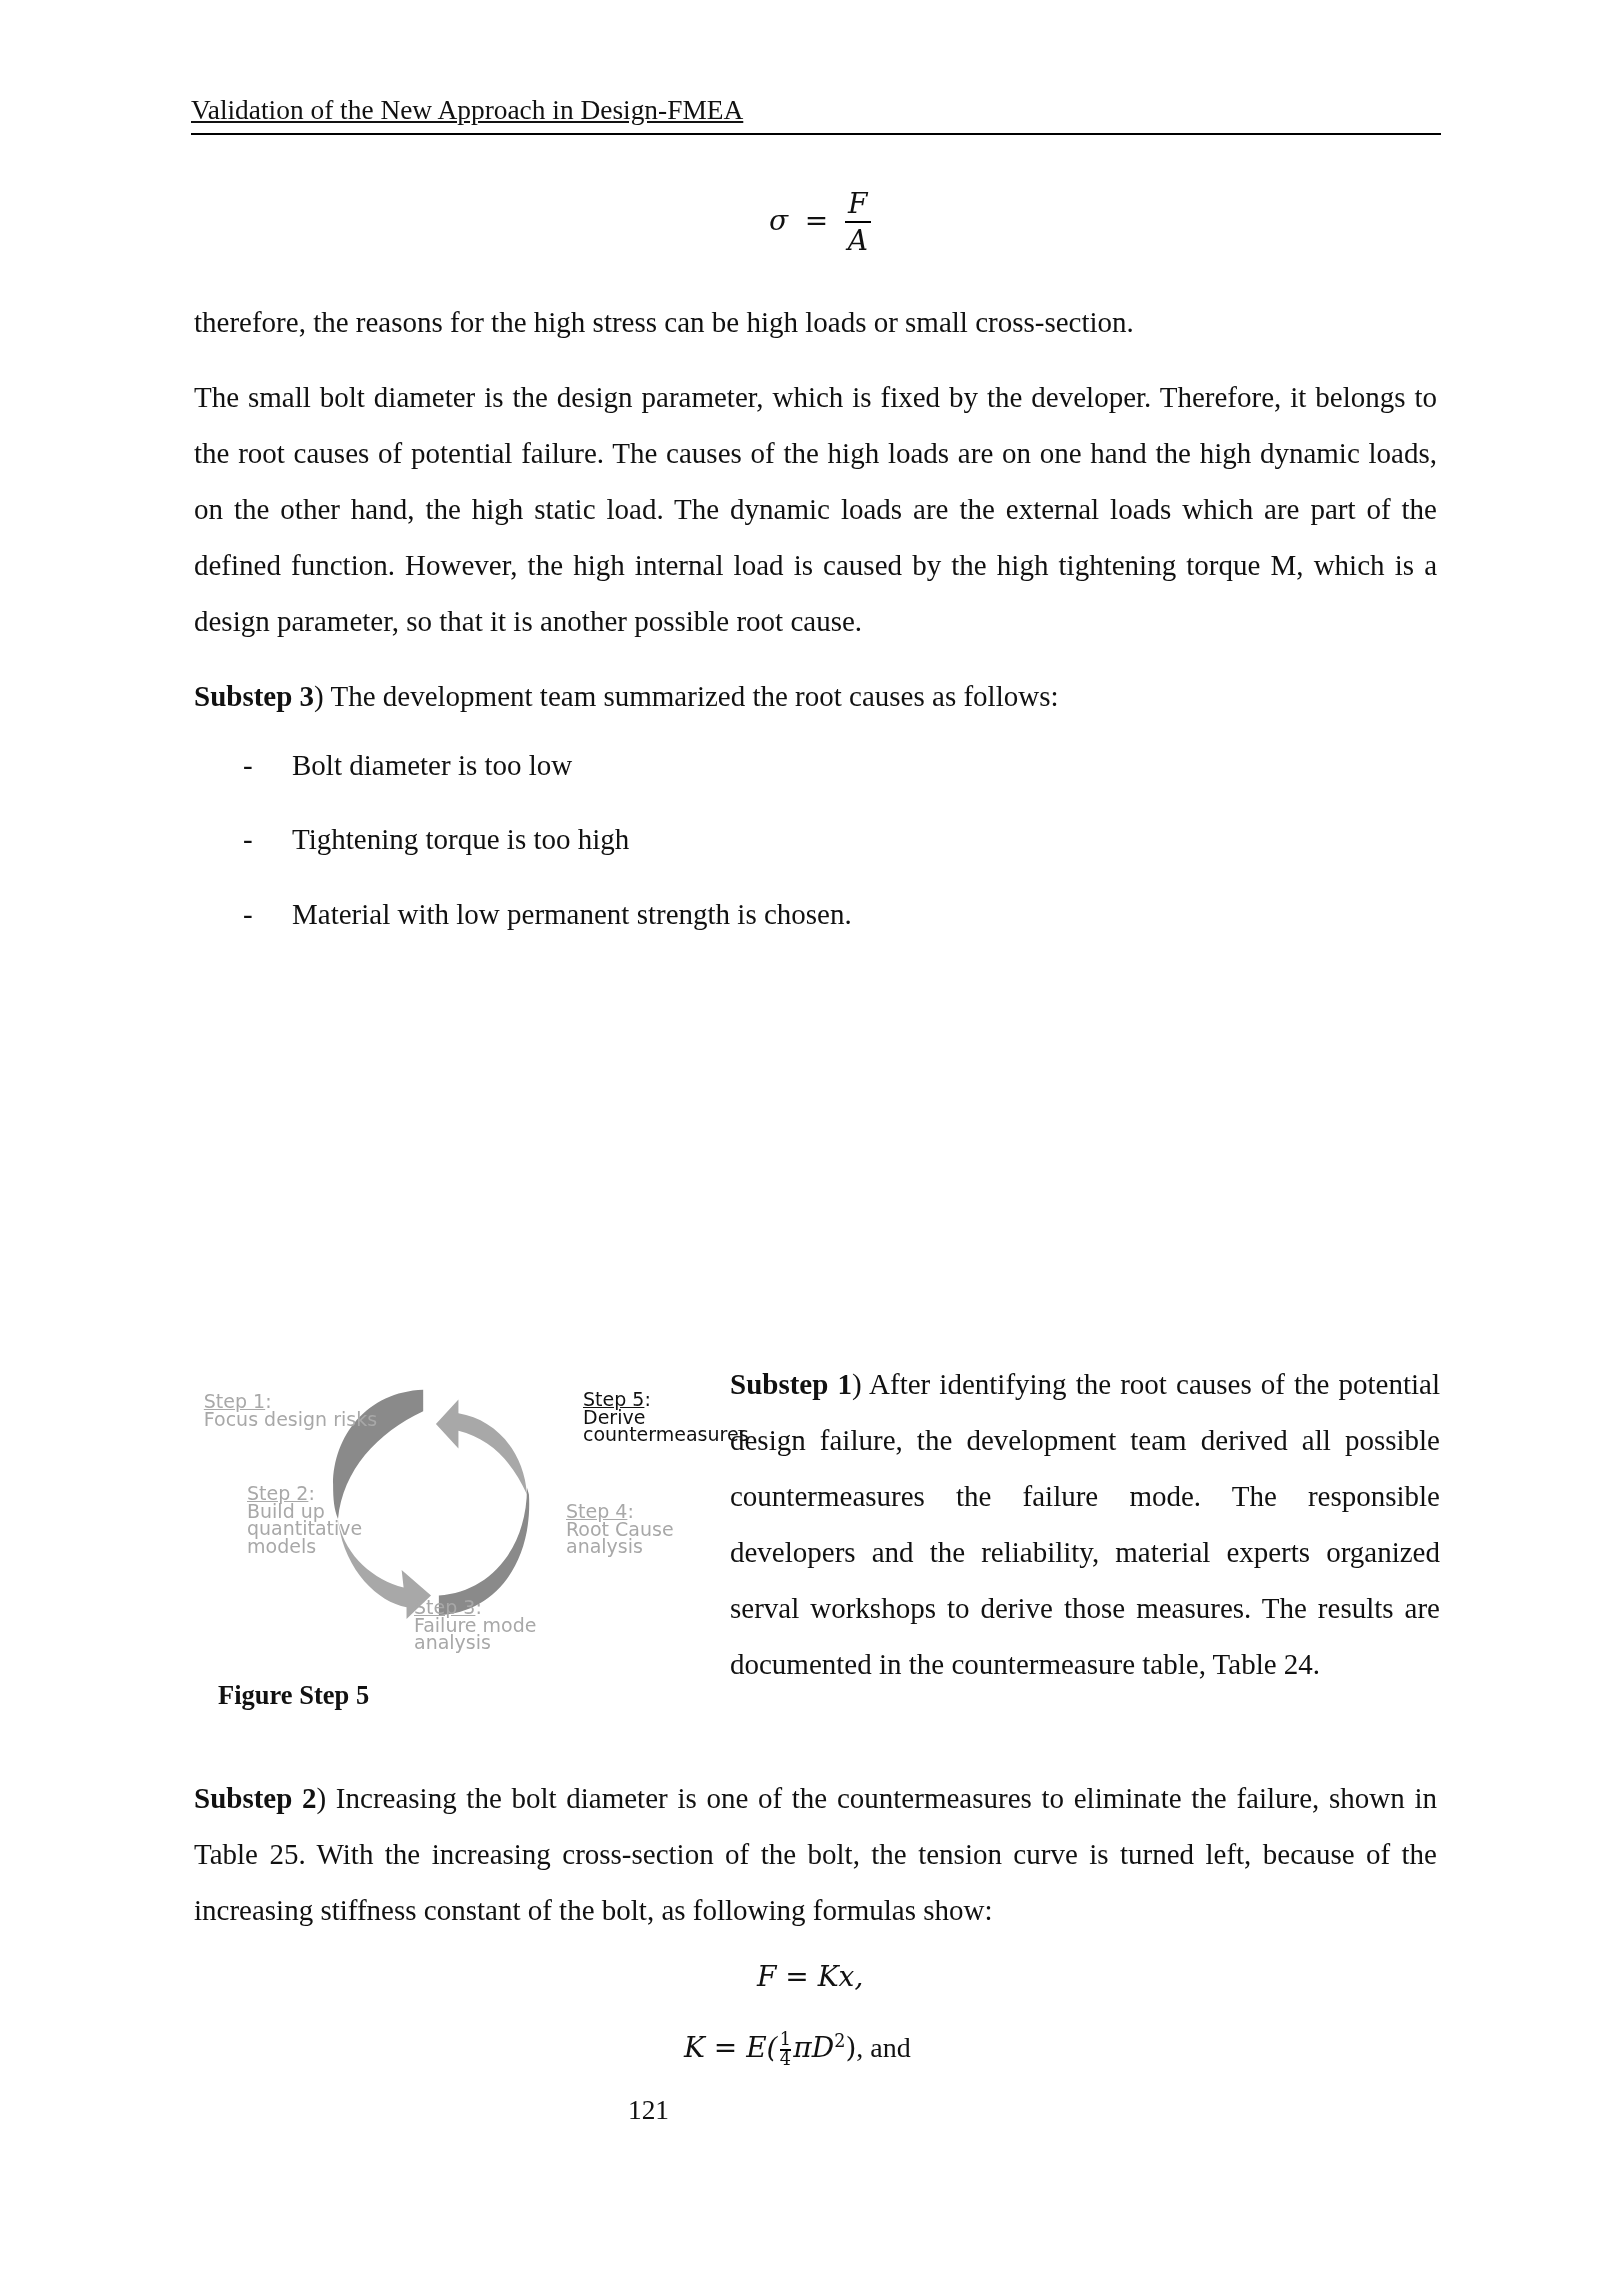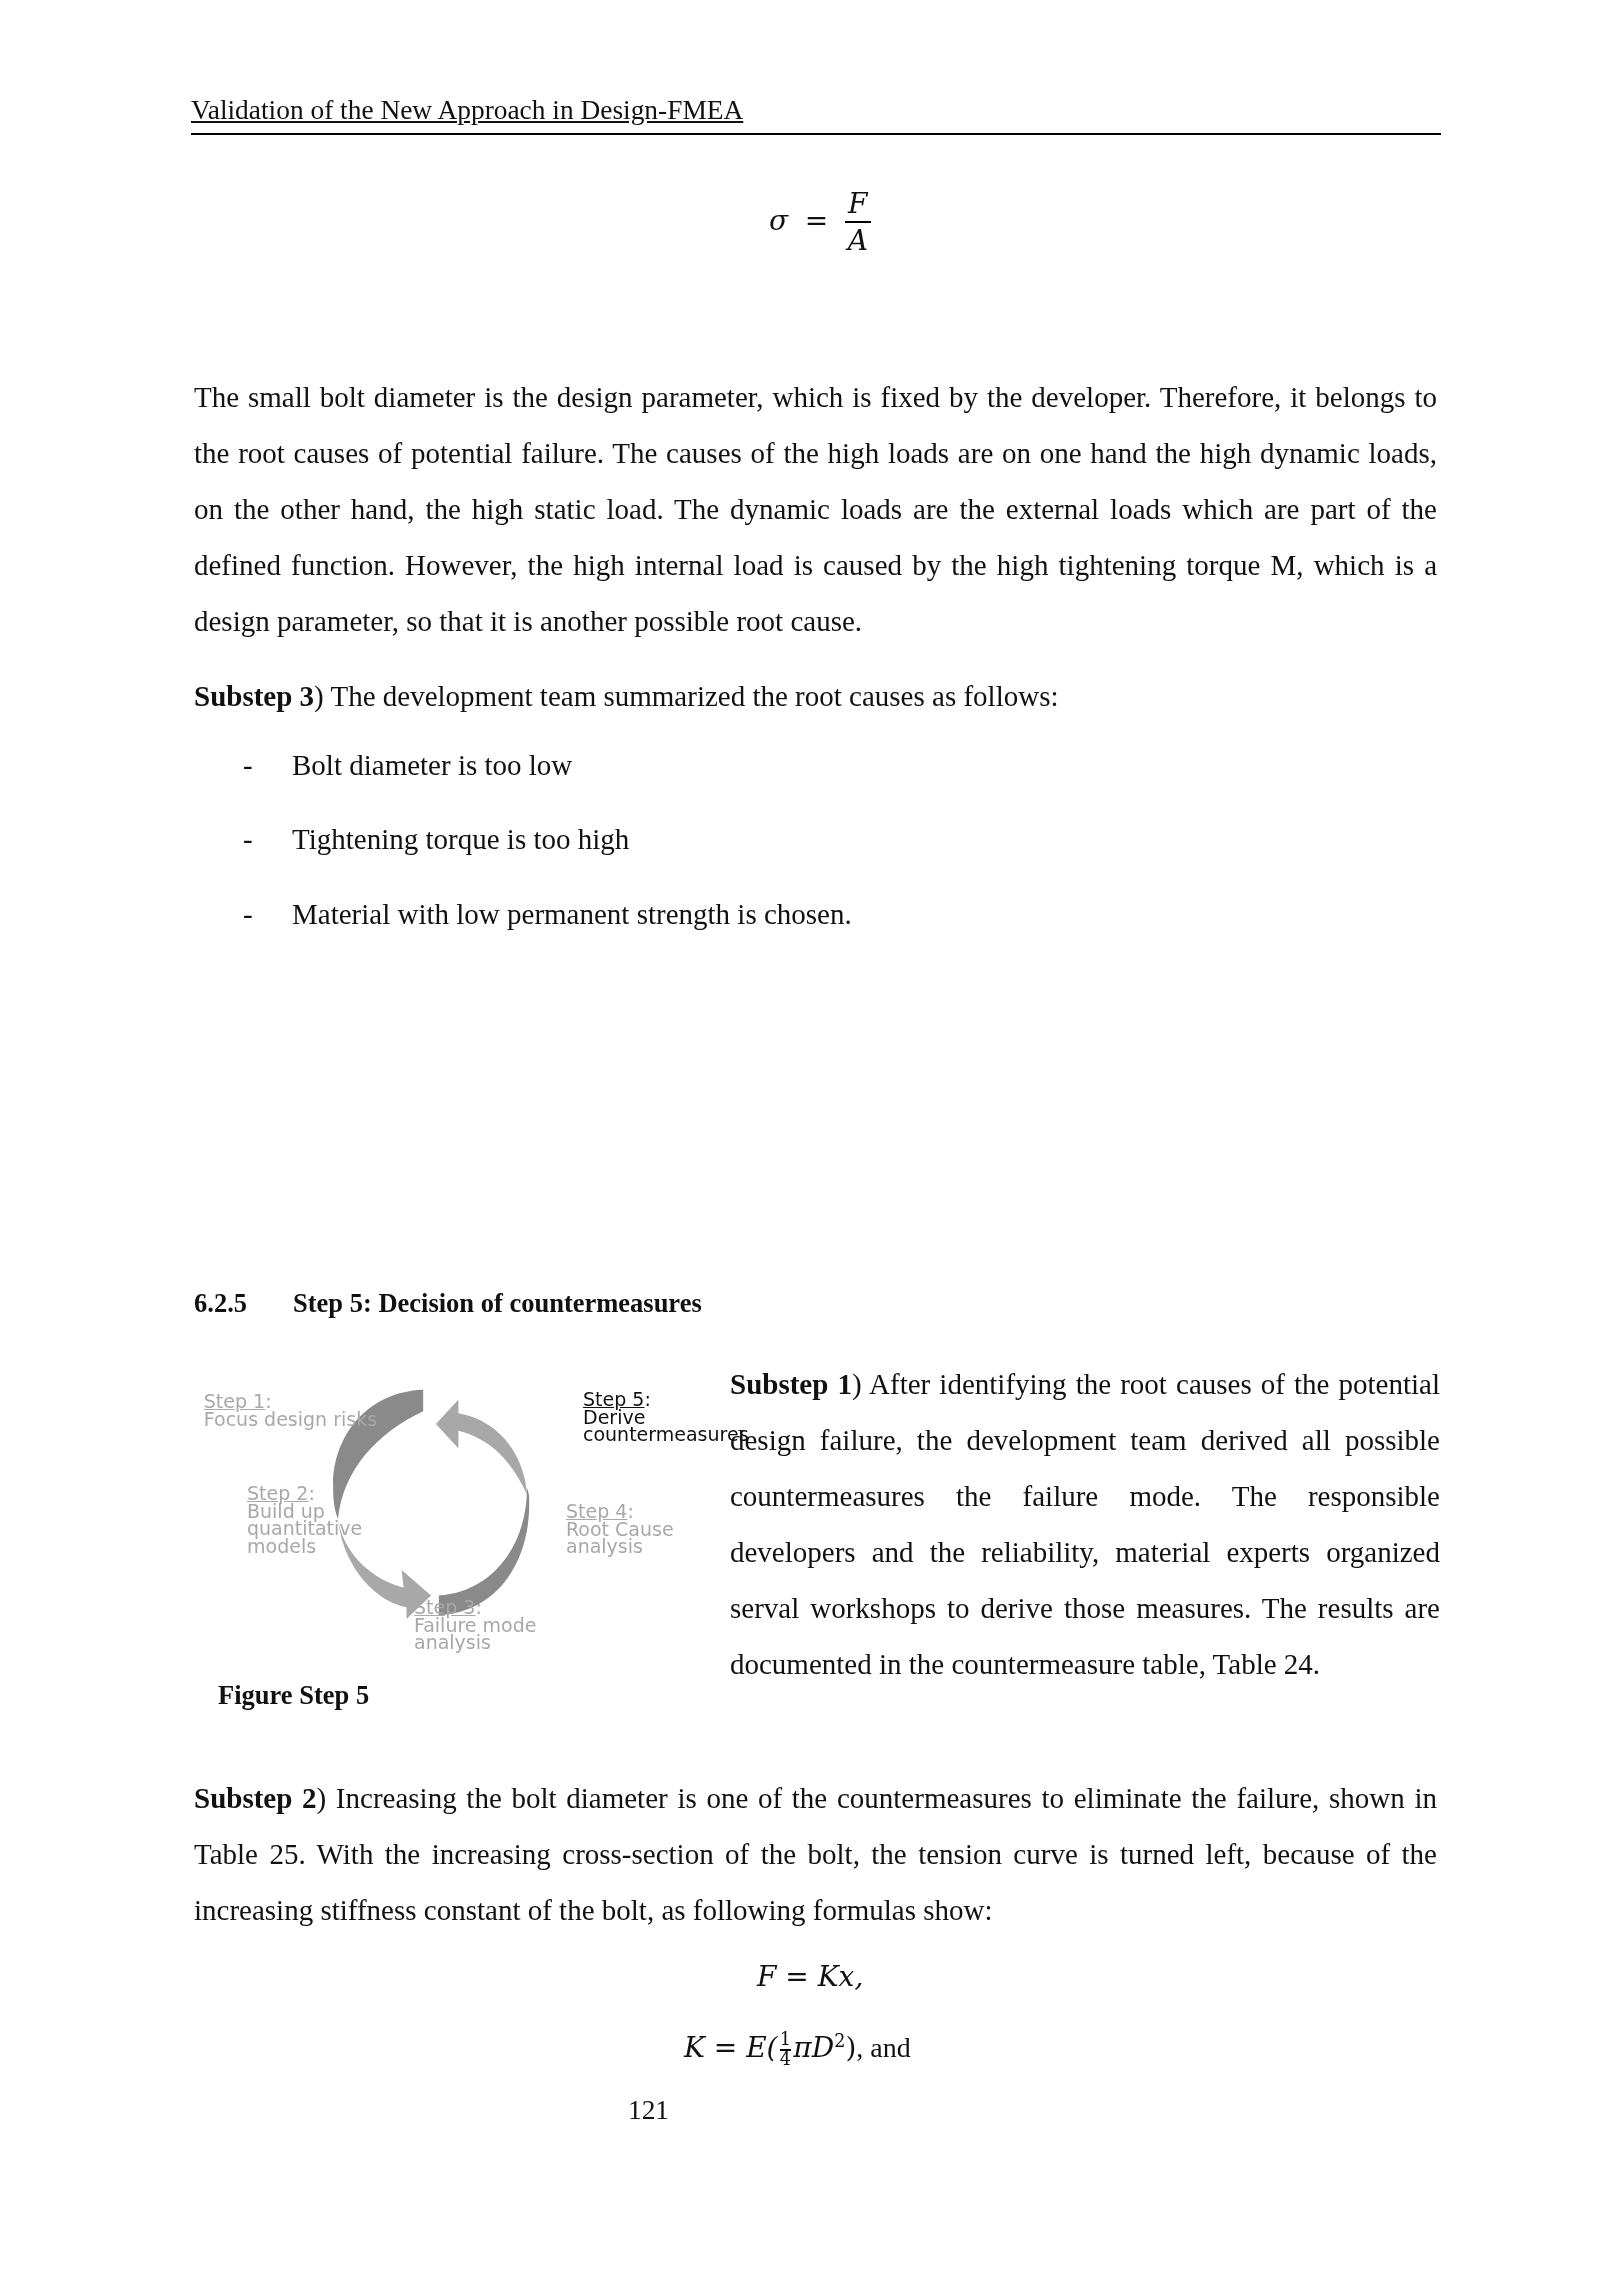--- a/index.html
+++ b/index.html
@@ -44,20 +44,21 @@
   <div class="abs eq" style="left:769px; top:186px;">
     <span>σ</span>
     <span style="font-style:normal; margin:0 7.8px;">=</span>
     <span class="frac">
       <span class="num">F</span>
       <span class="bar"></span>
       <span class="den">A</span>
     </span>
   </div>
 
+  <div class="para" style="top:294px;">therefore, the reasons for the high stress can be high loads or small cross-section.</div>
 
   <div class="para" style="top:369px;">The small bolt diameter is the design parameter, which is fixed by the developer. Therefore, it belongs to the root causes of potential failure. The causes of the high loads are on one hand the high dynamic loads, on the other hand, the high static load. The dynamic loads are the external loads which are part of the defined function. However, the high internal load is caused by the high tightening torque M, which is a design parameter, so that it is another possible root cause.</div>
 
   <div class="para" style="top:668px;">
     <b>Substep 3</b><span>)</span><span> The development team summarized the root causes as follows:</span>
   </div>
 
   <div class="list">
     <div class="list-item" style="top:749px;">
       <span class="dash">-</span>
@@ -68,23 +69,20 @@
       <span class="txt">Tightening torque is too high</span>
     </div>
     <div class="list-item" style="top:898px;">
       <span class="dash">-</span>
       <span class="txt">Material with low permanent strength is chosen.</span>
     </div>
   </div>
 
 
 
-  <div class="heading">
-    <span class="num">6.2.5</span><span>Step 5: Decision of countermeasures</span>
-  </div>
 
   <div class="figure">
     <svg width="519" height="314" viewBox="0 0 530 320" style="position:absolute;left:0;top:0;">
 
       <path d="M232,28 C175,30 140,75 140,125 C140,140 141,150 145,160 C150,110 185,72 232,50 Z" fill="#8a8a8a"></path>
 
       <path d="M145,160 C150,210 185,245 215,250 L215,262 L240,238 L210,212 L212,230 C180,222 150,195 145,160 Z" fill="#a8a8a8"></path>
       <path d="M140,125 C140,175 170,225 212,235" fill="none" stroke="#9a9a9a" stroke-width="0"></path>
 
       <path d="M338,135 C335,90 305,58 268,52 L268,38 L245,63 L268,88 L268,70 C300,78 322,100 338,135 Z" fill="#a8a8a8"></path>

